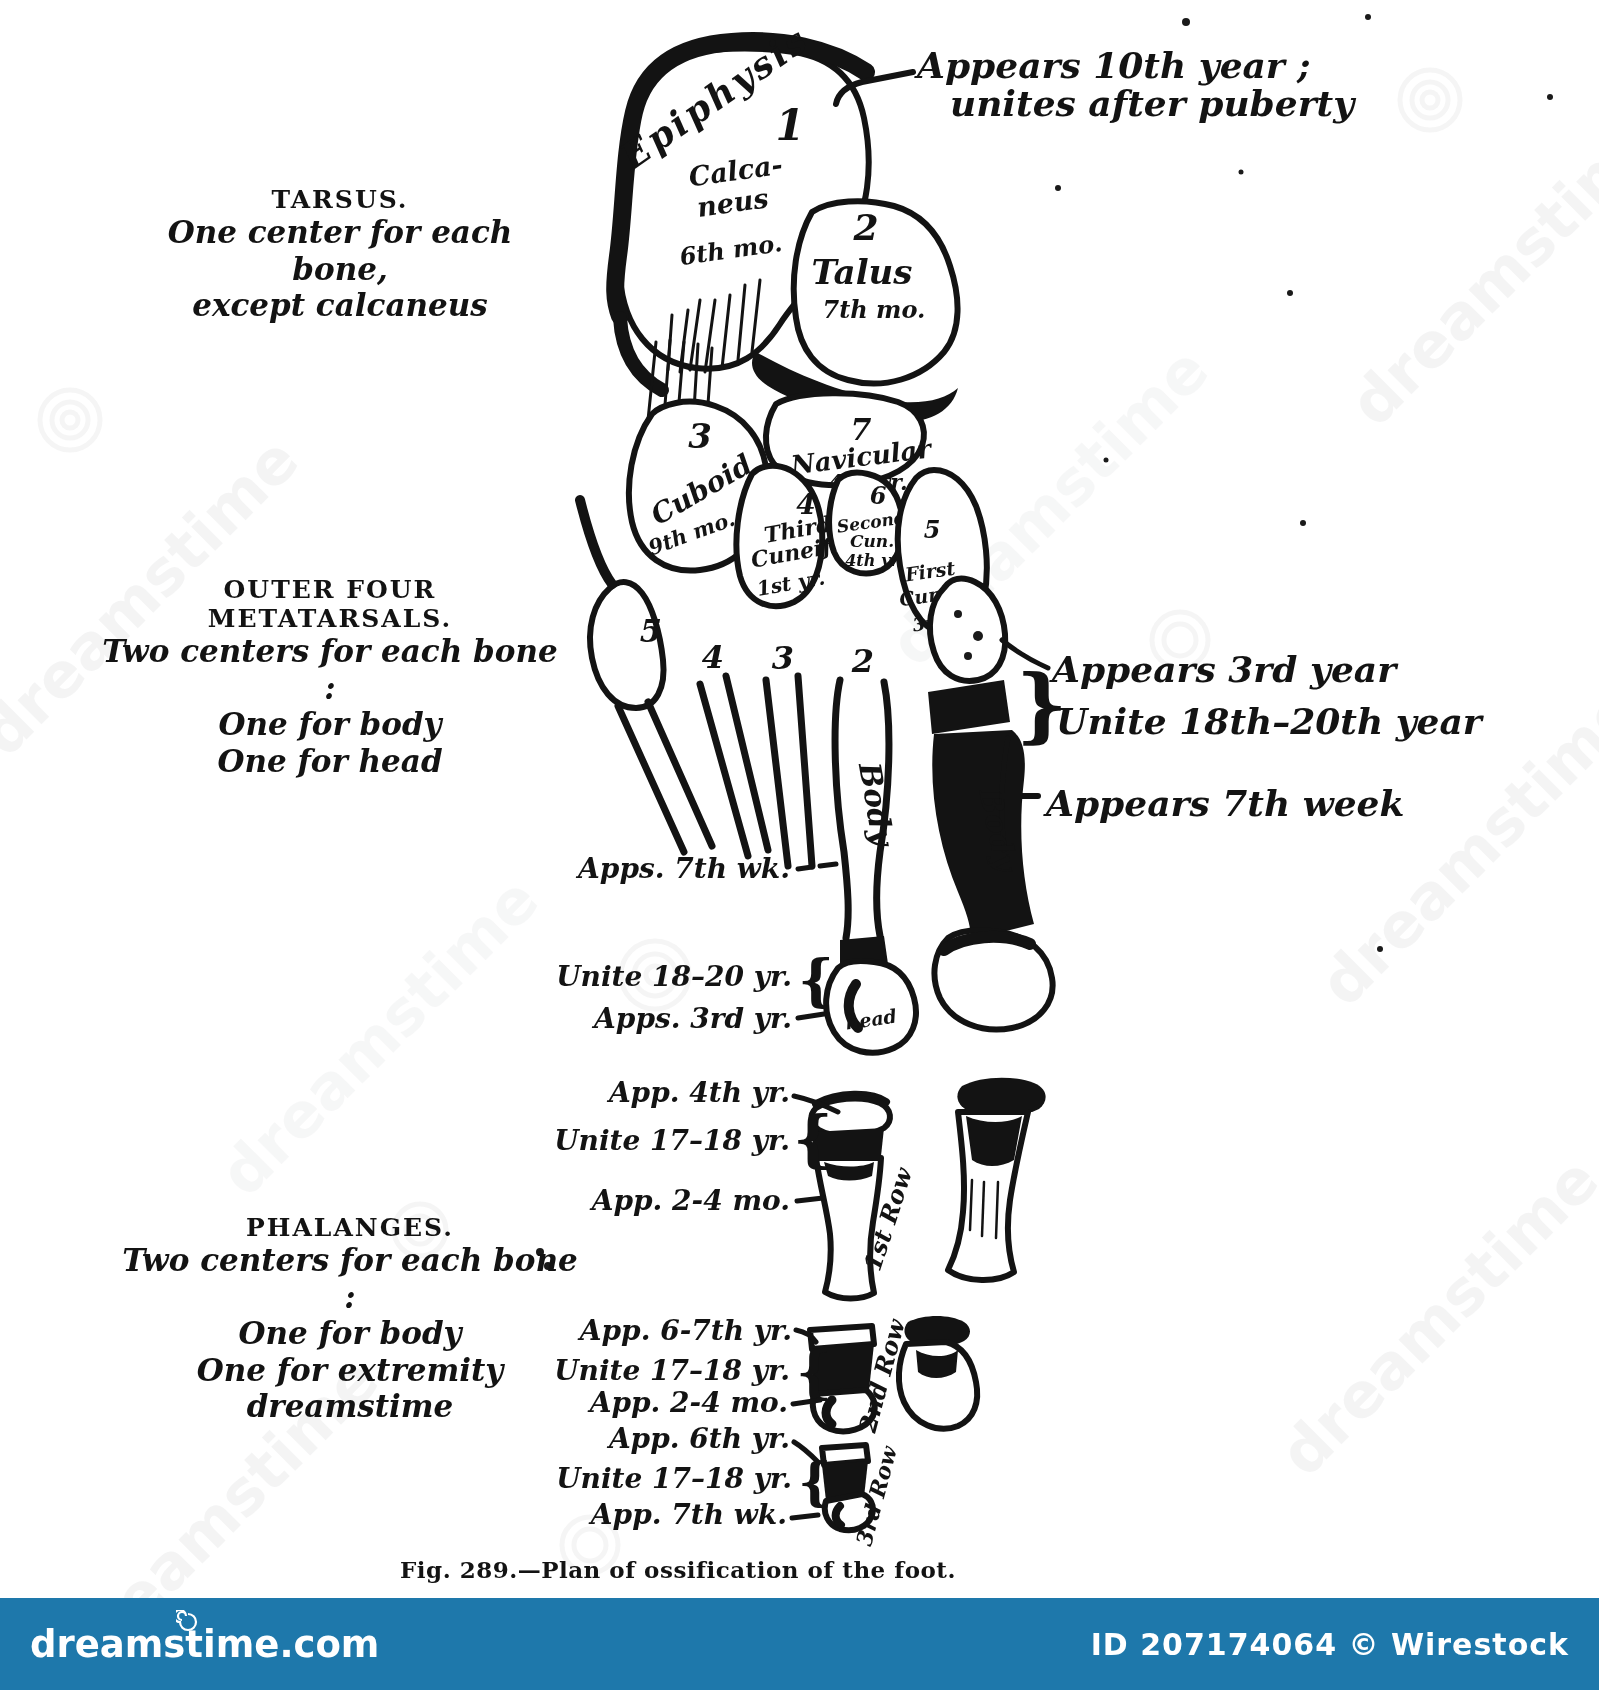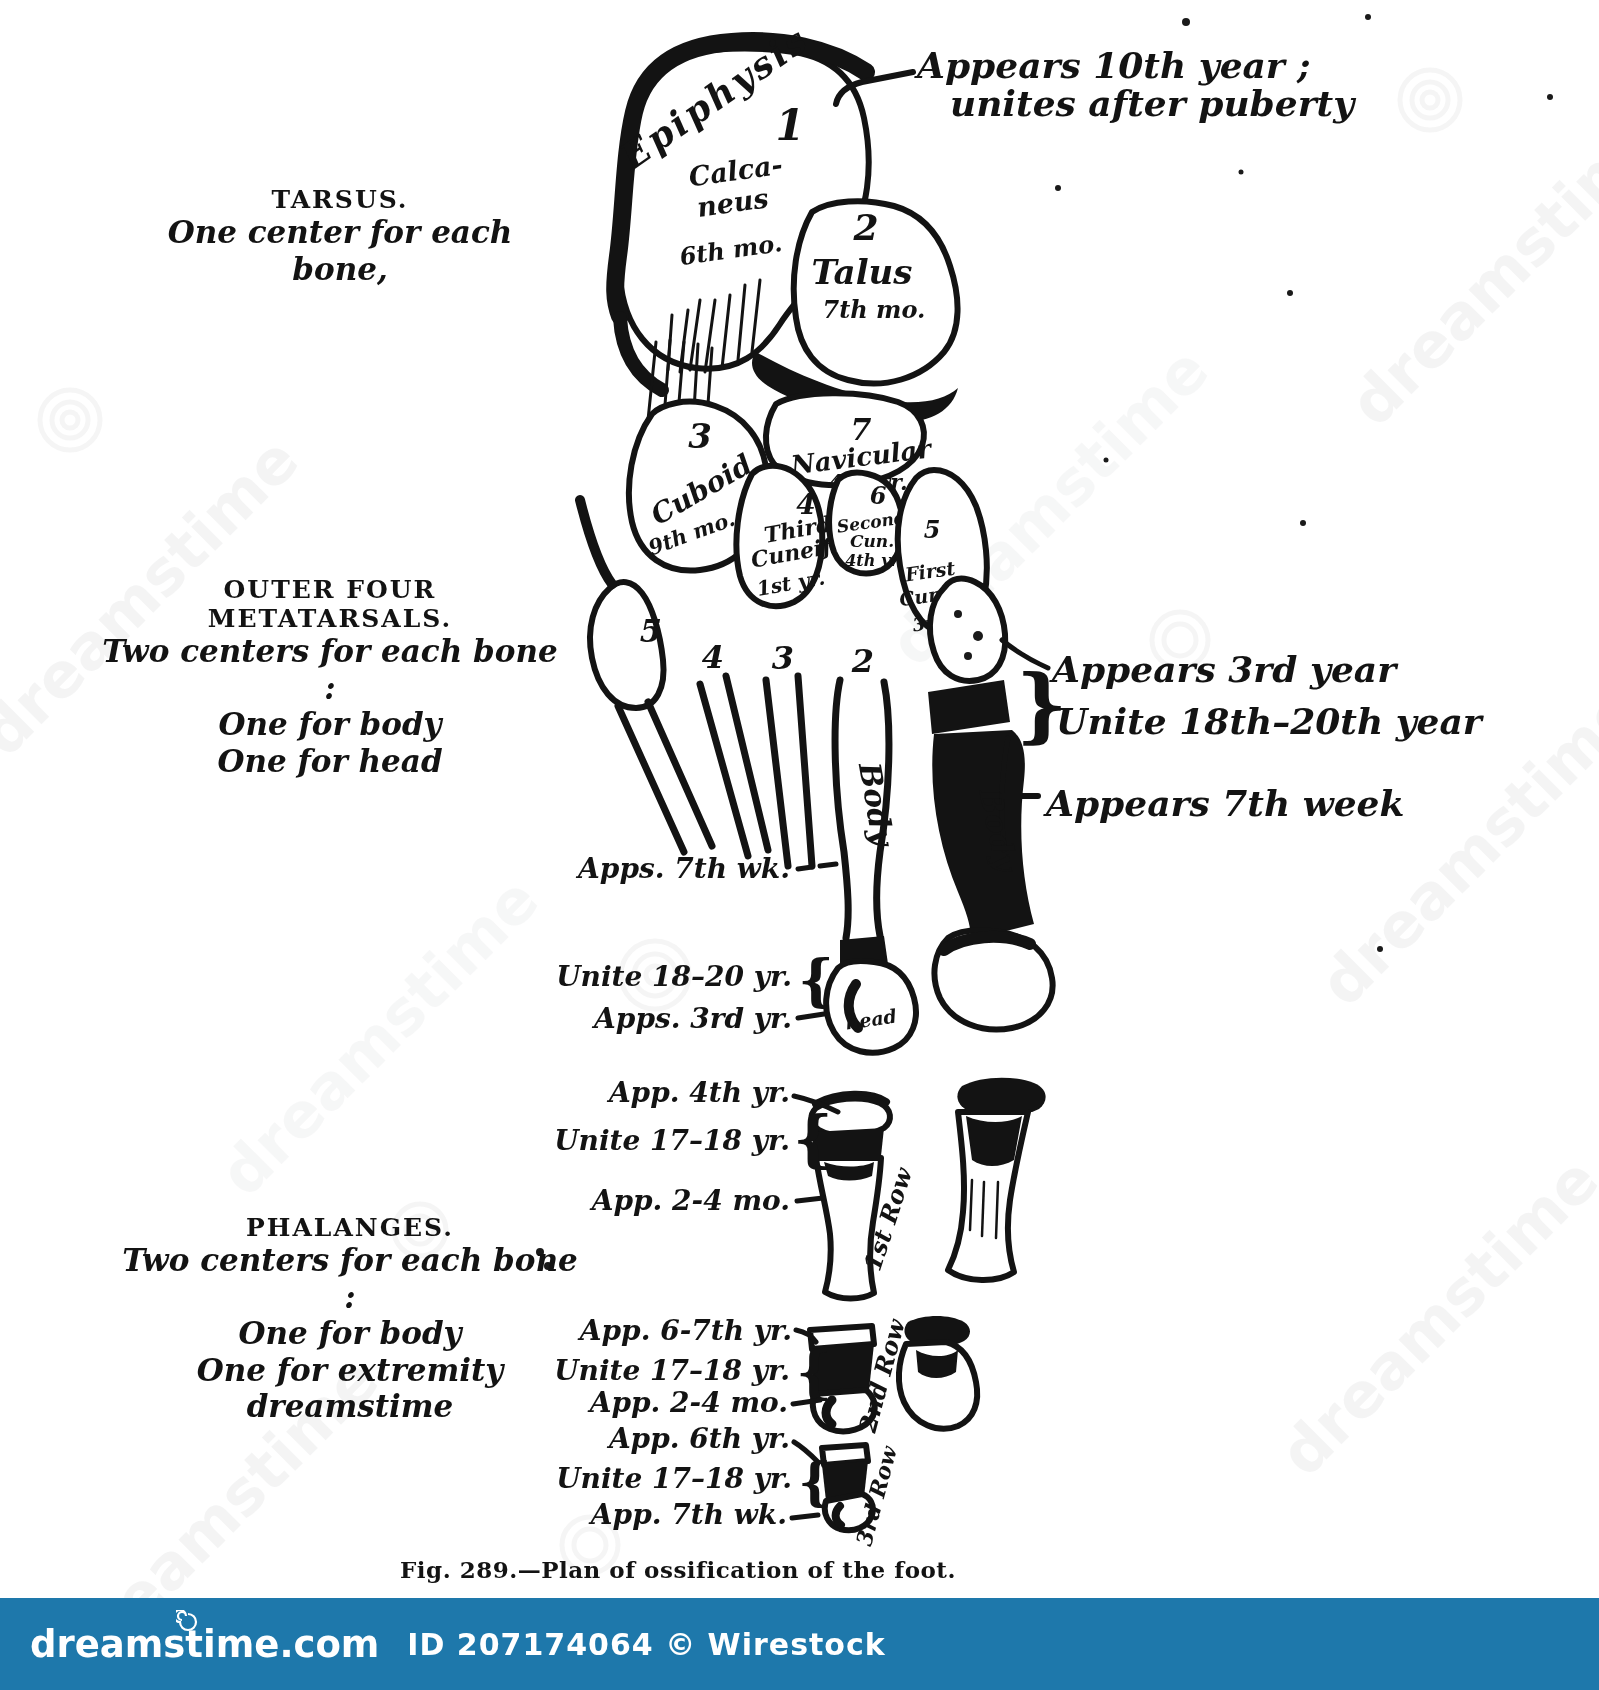--- a/index.html
+++ b/index.html
@@ -19,21 +19,21 @@
   .speck{fill:#1a1a1a;}
   .spiral{fill:none;stroke:#777;opacity:0.07;stroke-width:5;}
   
   .note{position:absolute;z-index:2;text-align:center;color:#131313;}
   .note-heading{font-weight:bold;font-size:25px;letter-spacing:2px;margin-top:17px;}
   .note-line{font-style:italic;font-weight:bold;font-size:31px;line-height:1.18;}
   .caption{position:absolute;z-index:2;text-align:center;color:#131313;
            font-weight:bold;font-size:23px;letter-spacing:0.5px;}
   
   .bottom-bar{position:absolute;left:0;top:1598px;width:1599px;height:92px;z-index:3;
-              display:flex;align-items:center;
+              display:flex;align-items:center;justify-content:space-between;
               padding:0 30px;box-sizing:border-box;}
   .dt-logo{position:relative;color:#ffffff;font-family:"DejaVu Sans",sans-serif;
            font-weight:bold;font-size:37px;letter-spacing:0px;}
   .logo-spiral{position:absolute;left:146px;top:-13px;}
   .dt-credit{color:#ffffff;font-family:"DejaVu Sans",sans-serif;font-weight:bold;
              font-size:30px;letter-spacing:1px;margin-left:28px;}
 </style>
 </head>
 <body>
 
@@ -295,20 +295,21 @@
       <text class="sv-label" x="792" y="1488" font-size="28" text-anchor="end">Unite 17–18 yr.</text>
       <text class="sv-plain" x="798" y="1500" font-size="52">{</text>
       <path class="ln" stroke-width="5" d="M792,1518 L818,1515"></path>
       <text class="sv-label" x="787" y="1524" font-size="28" text-anchor="end">App. 7th wk.</text>
     </g>
   </svg>
 
   <div class="note" style="left:120px;top:168px;width:440px;">
     <div class="note-heading">TARSUS.</div>
     <div class="note-line">One center for each bone,</div>
+    <div class="note-line">except calcaneus</div>
   </div>
 
   <div class="note" style="left:100px;top:558px;width:460px;">
     <div class="note-heading">OUTER FOUR METATARSALS.</div>
     <div class="note-line">Two centers for each bone :</div>
     <div class="note-line">One for body</div>
     <div class="note-line">One for head</div>
   </div>
 
   <div class="note" style="left:120px;top:1196px;width:460px;">

